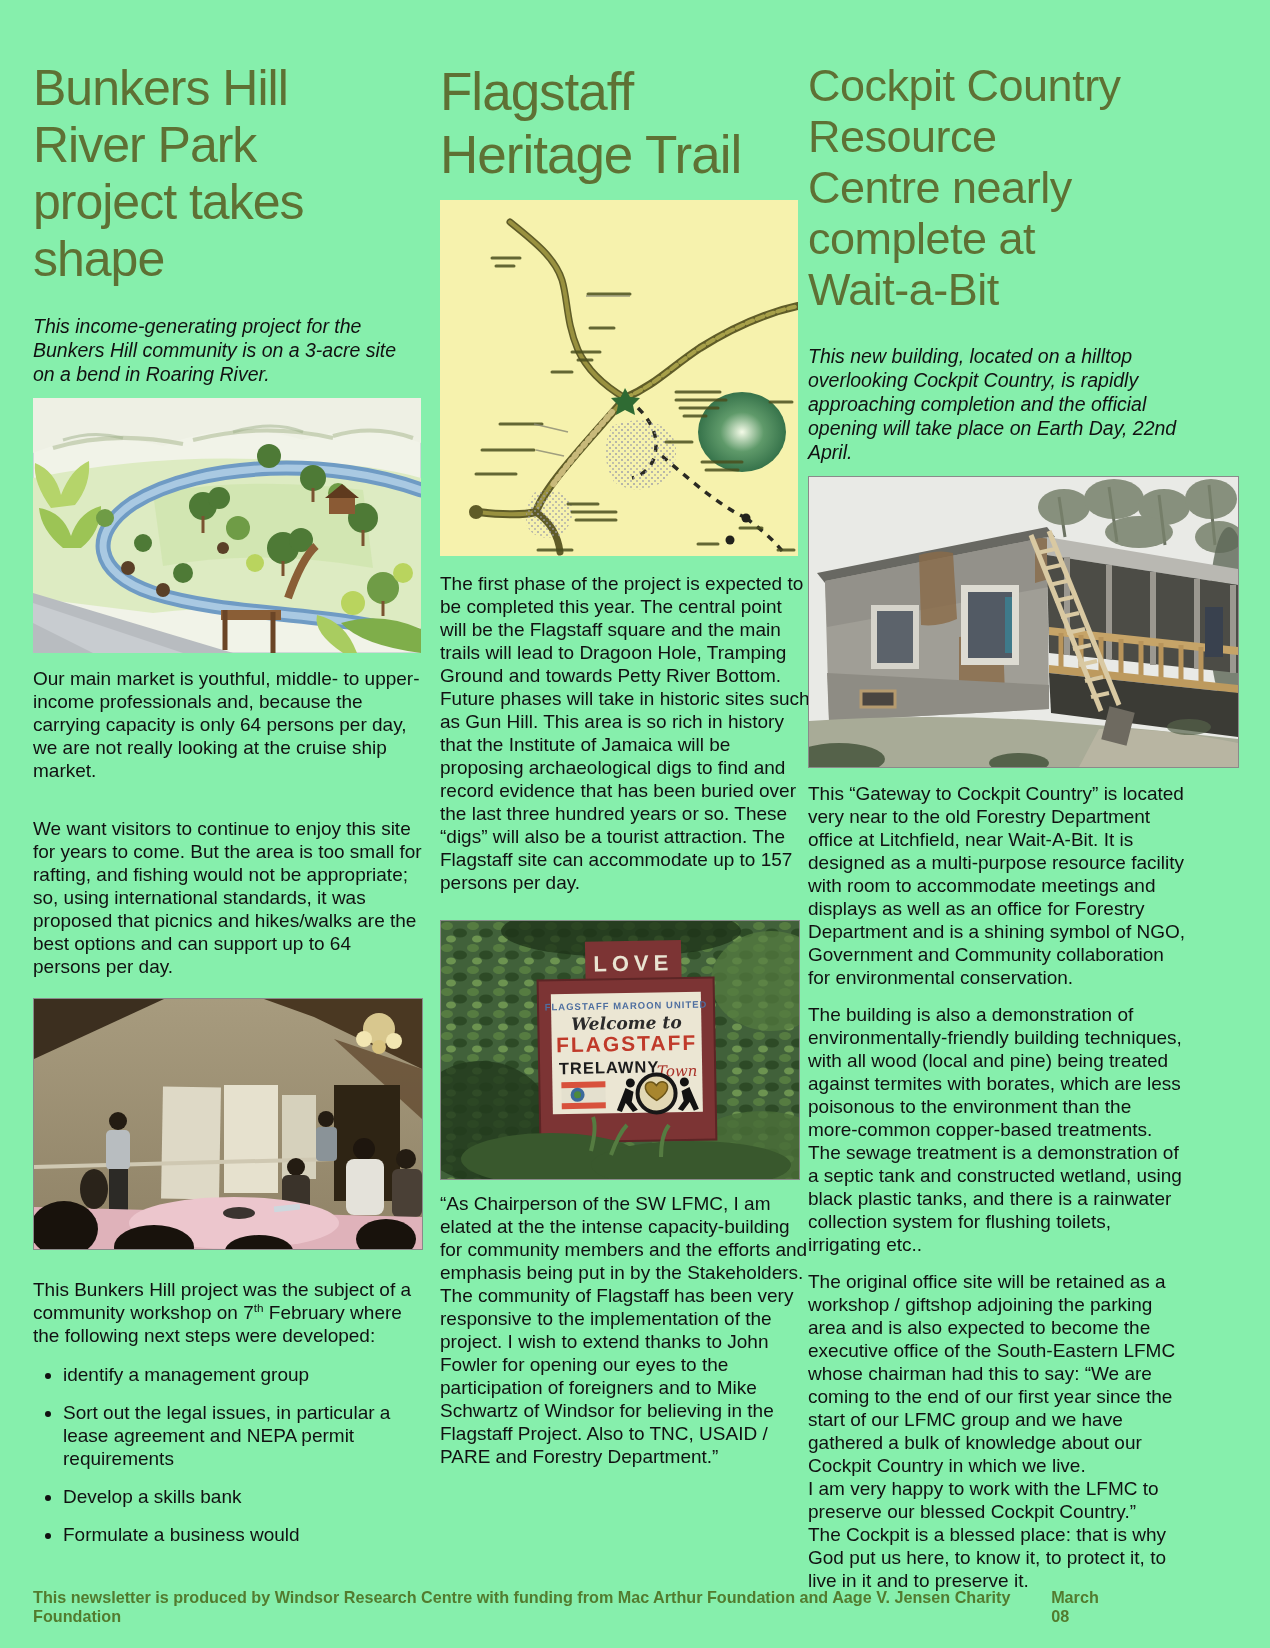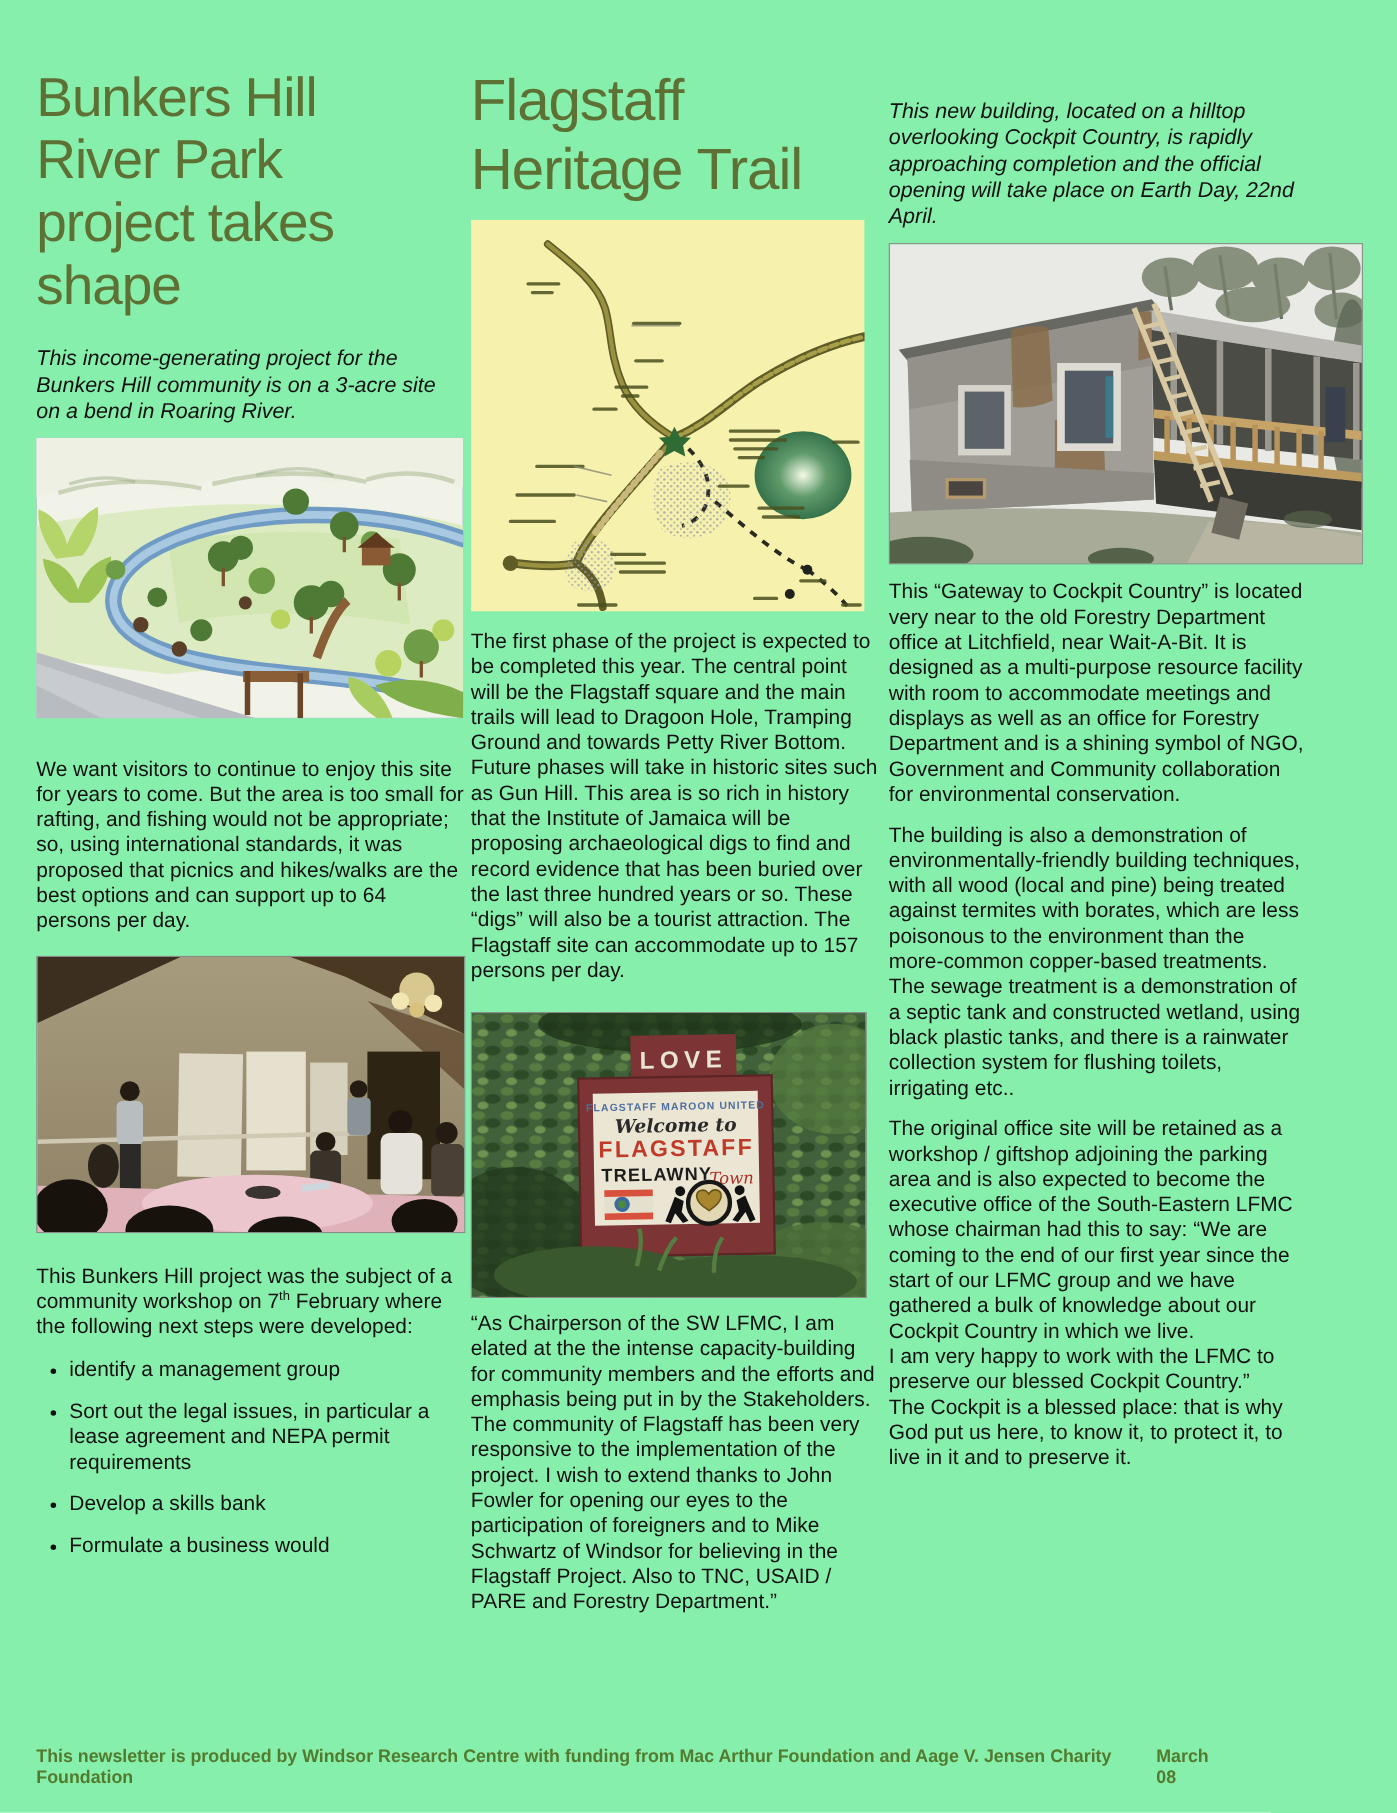--- a/index.html
+++ b/index.html
@@ -1,20 +1,20 @@
 <!DOCTYPE html>
 <html><head>
 <meta charset="utf-8">
 <style>
   html,body{margin:0;padding:0;background:#ffffff;}
   #page{position:relative;width:1270px;height:1648px;background:#86efac;overflow:hidden;
         font-family:"Liberation Sans",sans-serif;color:#111;}
   .col{position:absolute;top:60px;}
   #col1{left:33px;width:390px;}
-  #col2{left:428px;width:370px;}
+  #col2{left:440px;width:370px;}
   #col3{left:808px;width:378px;}
   .headline{color:#5e7134;white-space:pre-line;font-weight:400;letter-spacing:-1px;margin:0;}
   #col1 .headline{font-size:50px;line-height:57px;}
   #col2 .headline{font-size:53px;line-height:63px;}
   #col3 .headline{font-size:45px;line-height:51px;letter-spacing:-0.5px;}
   .lead{font-style:italic;font-size:19.5px;line-height:24px;margin:0;}
   #col1 .lead{margin-top:26px;}
   #col2 .lead{margin-top:16px;}
   #col3 .lead{margin-top:29px;}
   .body-p{font-size:19px;line-height:23px;margin:14px 0 0 0;}
@@ -111,20 +111,21 @@
           <line x1="192" y1="212" x2="192" y2="252" stroke="#6b4526" stroke-width="5"></line>
           <line x1="240" y1="214" x2="240" y2="255" stroke="#6b4526" stroke-width="5"></line>
           <path d="M255,200 q14,-40 28,-52" stroke="#8a5e36" stroke-width="8" fill="none"></path>
         </g>
 
         <path d="M388,255 q-60,-8 -80,-30 q40,-12 80,6 Z" fill="#7fae4a"></path>
         <path d="M310,255 q-30,-20 -26,-38 q28,6 40,38 Z" fill="#a9cc60"></path>
       </svg>
     </div>
 
+    <p class="body-p">Our main market is youthful, middle- to upper-income professionals and, because the carrying capacity is only 64 persons per day, we are not really looking at the cruise ship market.</p>
     <p class="body-p" style="margin-top:35px">We want visitors to continue to enjoy this site for years to come. But the area is too small for rafting, and fishing would not be appropriate; so, using international standards,  it was proposed that picnics and hikes/walks are the best options and can support up to 64 persons per day.</p>
 
     <div class="figure photo-border" style="margin-top:20px">
       <svg width="388" height="250" viewBox="0 0 388 250">
         <defs>
           <linearGradient id="wall" x1="0" y1="0" x2="0" y2="1">
             <stop offset="0" stop-color="#a79b7e"></stop>
               <stop offset="1" stop-color="#8f8266"></stop>
           </linearGradient>
         </defs>
@@ -327,20 +328,25 @@
           <ellipse cx="250" cy="244" rx="100" ry="24"></ellipse>
           <path d="M150,230 q6,-24 2,-34 M170,234 q8,-22 16,-30 M220,236 q0,-22 8,-32" stroke="#557c41" stroke-width="4" fill="none"></path>
         </g>
       </svg>
     </div>
 
     <p class="body-p" style="margin-top:12px">“As Chairperson of the SW LFMC, I am elated at the  the intense capacity-building for community members and the efforts and emphasis being put in by the Stakeholders.  The community of Flagstaff has been very responsive to the implementation of the project.  I wish to extend thanks to John Fowler for opening our eyes to the participation of foreigners and to Mike Schwartz of Windsor  for believing in the Flagstaff Project. Also to TNC, USAID / PARE and Forestry Department.”</p>
   </div>
 
   <div class="col" id="col3">
+    <h1 class="headline">Cockpit Country
+Resource
+Centre nearly
+complete at
+Wait-a-Bit</h1>
     <p class="lead">This new building, located on a hilltop overlooking Cockpit Country, is rapidly approaching completion and the official opening will take place on Earth Day, 22nd April.</p>
 
     <div class="figure photo-border" style="margin-top:12px">
       <svg width="429" height="290" viewBox="0 0 429 290">
         <rect width="429" height="290" fill="#e9eae6"></rect>
 
         <g>
           <path d="M250,20 l6,40 M300,10 l8,55 M350,18 l6,50 M400,8 l6,60" stroke="#6b7262" stroke-width="3"></path>
           <g fill="#77816b" opacity=".85">
             <ellipse cx="255" cy="30" rx="26" ry="18"></ellipse>

